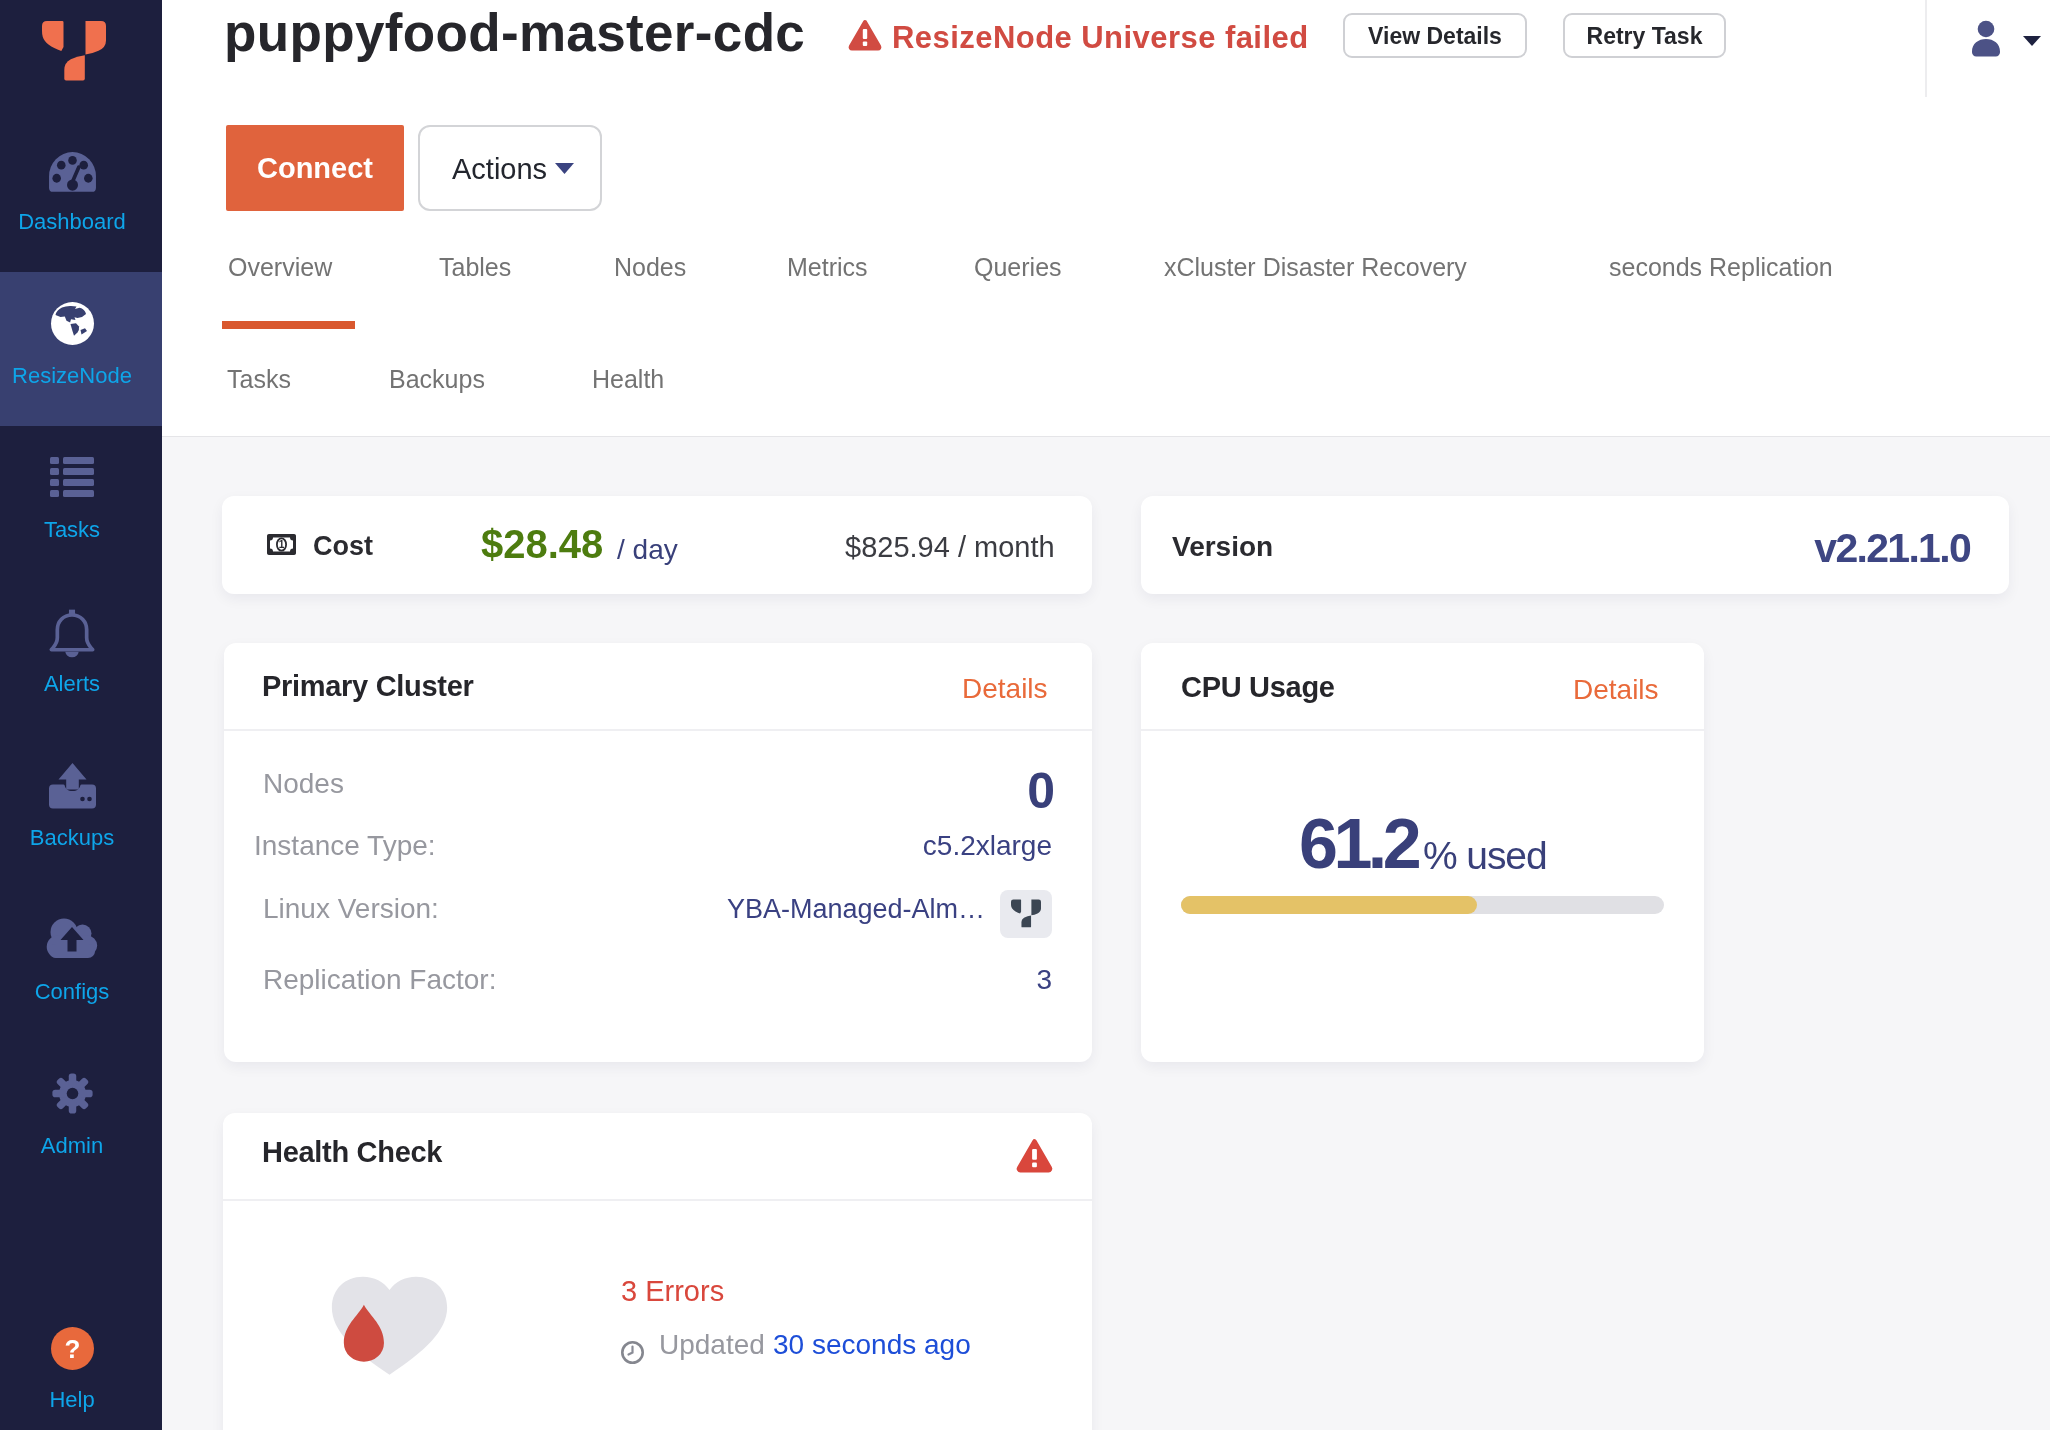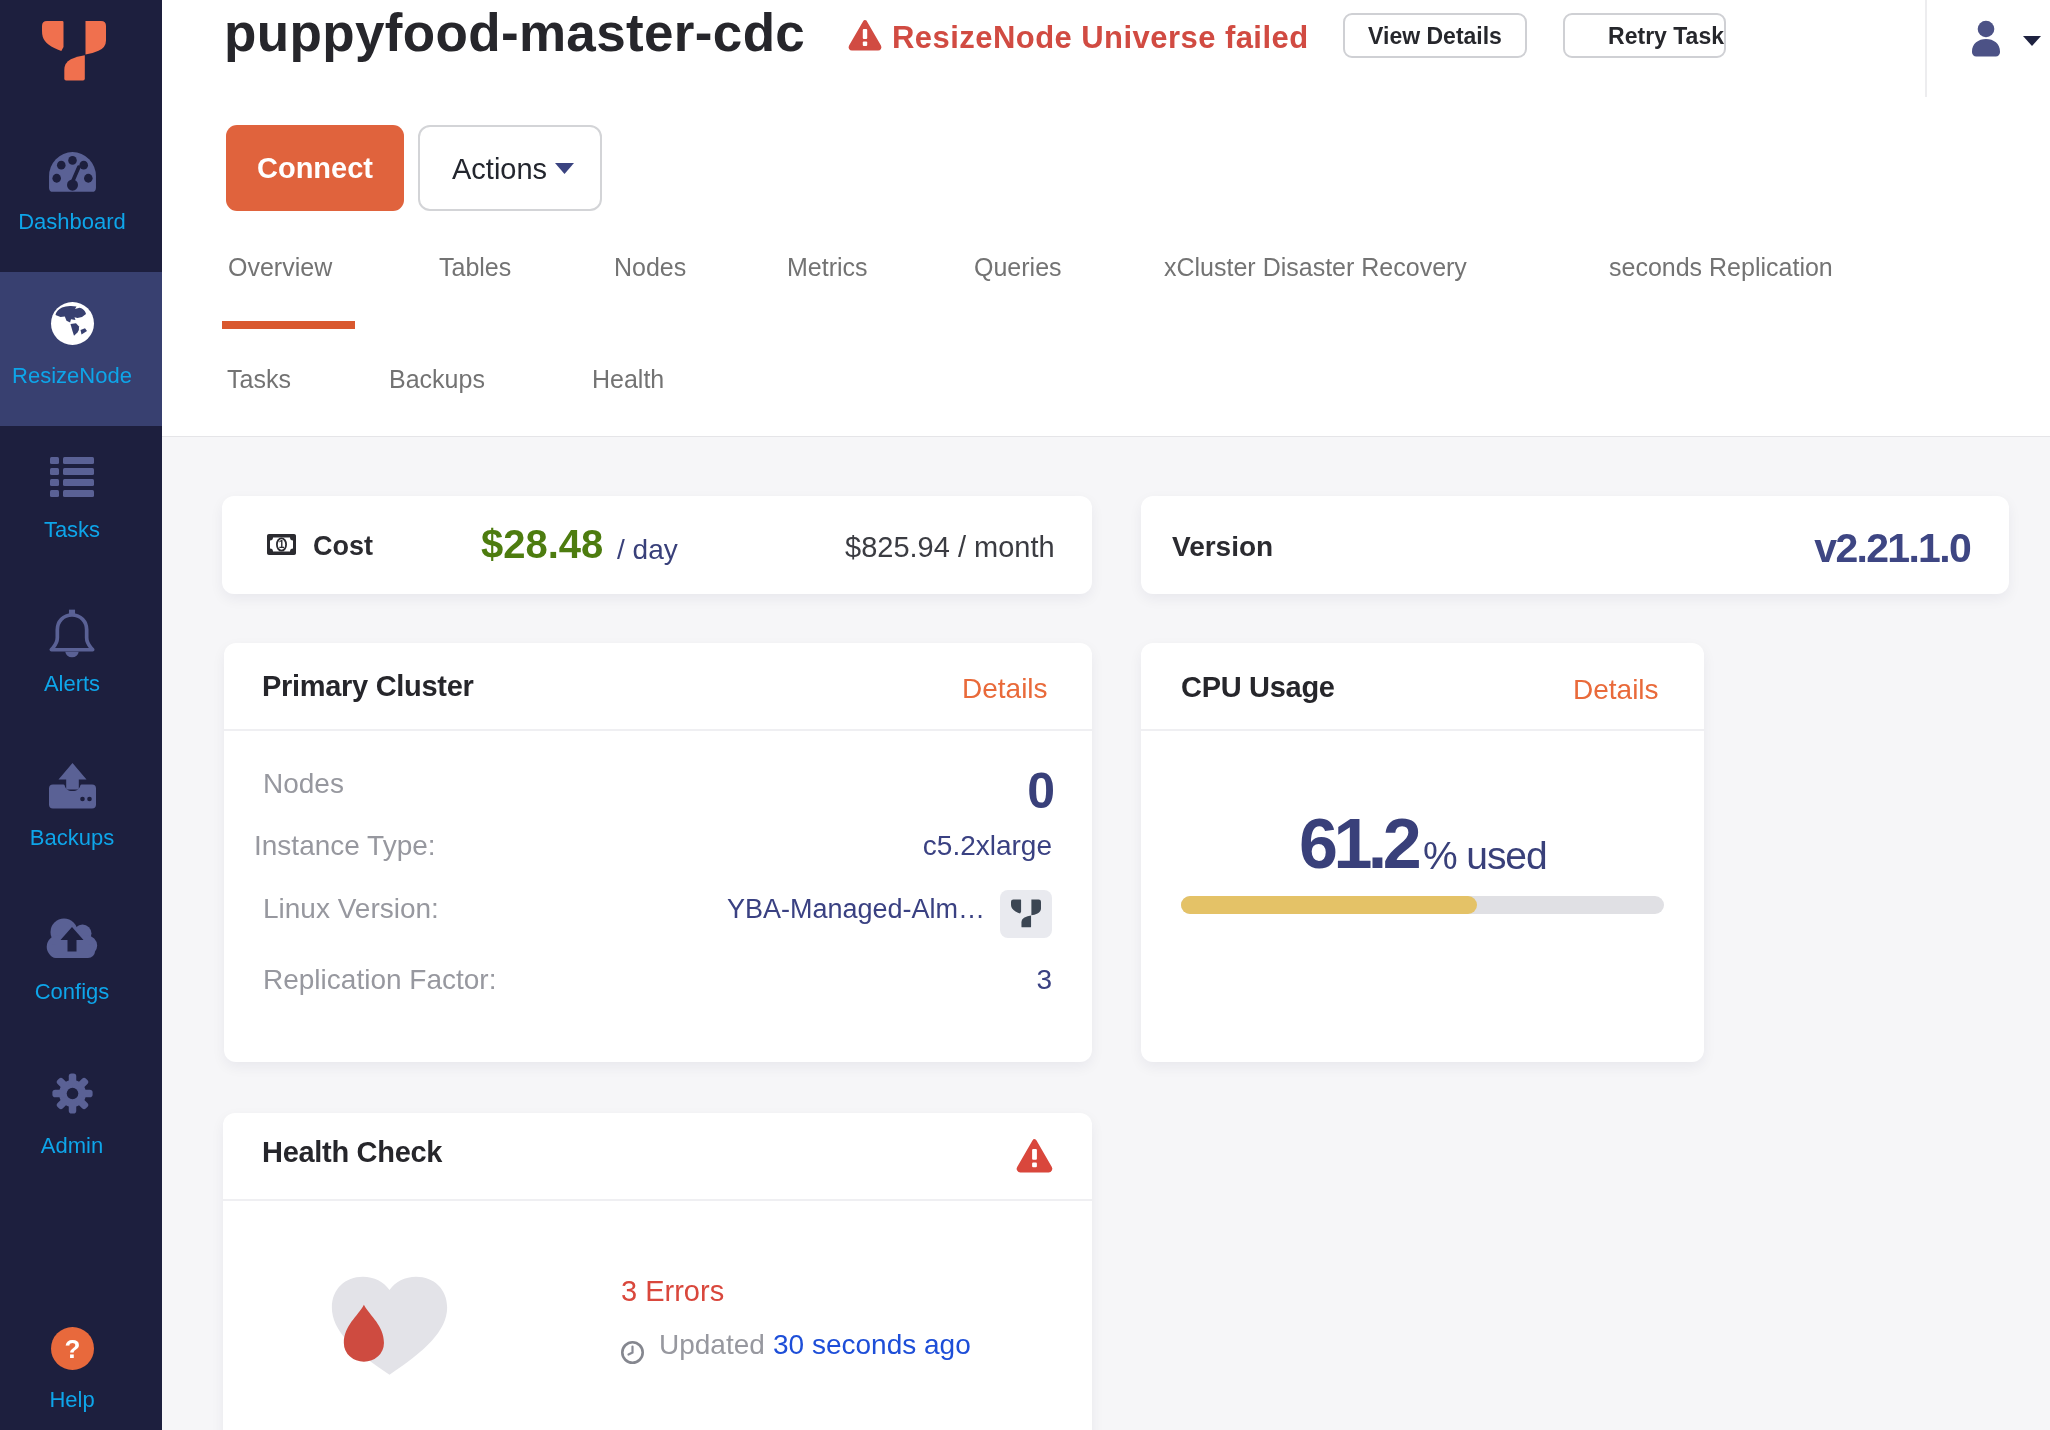--- a/index.html
+++ b/index.html
@@ -133,33 +133,33 @@
 <div class="abs" style="left:224px;top:2px;font-size:53px;font-weight:bold;color:#26262B;letter-spacing:.35px">puppyfood-master-cdc</div>
 
 <svg class="abs" style="left:848px;top:19px" width="34" height="32" viewBox="0 0 34 32">
   <path fill="#D14B42" stroke="#D14B42" stroke-width="4" stroke-linejoin="round" d="M17,3 L31.2,27.5 A1.4,1.4 0 0 1 30,29.6 H4 A1.4,1.4 0 0 1 2.8,27.5 Z"></path>
   <rect x="14.8" y="10" width="4.4" height="10" rx="1" fill="#fff"></rect>
   <rect x="14.8" y="22.5" width="4.4" height="4.4" rx="1" fill="#fff"></rect>
 </svg>
 <div class="abs" style="left:892px;top:20px;font-size:31px;font-weight:bold;color:#D14B42;letter-spacing:.45px">ResizeNode Universe failed</div>
 
 <div class="abs" style="left:1343px;top:13px;width:184px;height:45px;border:2px solid #cfd0d4;border-radius:9px;background:#fff;font-size:23px;font-weight:bold;color:#26272C;text-align:center;line-height:42px">View Details</div>
-<div class="abs" style="left:1563px;top:13px;width:163px;height:45px;border:2px solid #cfd0d4;border-radius:9px;background:#fff;font-size:23px;font-weight:bold;color:#26272C;text-align:right;line-height:42px">Retry Task</div>
+<div class="abs" style="left:1563px;top:13px;width:163px;height:45px;border:2px solid #cfd0d4;border-radius:9px;background:#fff;font-size:23px;font-weight:bold;color:#26272C;text-align:center;line-height:42px">Retry Task</div>
 
 <div class="abs" style="left:1925px;top:0;width:2px;height:97px;background:#EDEDEF"></div>
 
 <svg class="abs" style="left:1969px;top:19px" width="34" height="40" viewBox="0 0 34 40">
   <circle cx="17" cy="10" r="8.3" fill="#4C5286"></circle>
   <path fill="#4C5286" d="M3,32.5 c0,-8 6.4,-12.6 14,-12.6 s14,4.6 14,12.6 v0.8 a4.2,4.2 0 0 1 -4.2,4.2 h-19.6 a4.2,4.2 0 0 1 -4.2,-4.2 z"></path>
 </svg>
 <svg class="abs" style="left:2023px;top:36px" width="18" height="10" viewBox="0 0 18 10">
   <path fill="#1E2240" d="M0,0 H18 L9,10 Z"></path>
 </svg>
 
-<div class="abs" style="left:226px;top:125px;width:178px;height:86px;background:#E0633D;border-radius:11px;color:#fff;font-size:29px;font-weight:bold;text-align:center;line-height:86px">Connect</div>
+<div class="abs" style="left:226px;top:125px;width:178px;height:86px;background:#E0633D;border-radius:2px;color:#fff;font-size:29px;font-weight:bold;text-align:center;line-height:86px">Connect</div>
 <div class="abs" style="left:418px;top:125px;width:184px;height:86px;background:#fff;border:2px solid #D3D4D7;border-radius:12px"></div>
 <div class="abs" style="left:452px;top:153px;font-size:29px;color:#23262E">Actions</div>
 <svg class="abs" style="left:555px;top:163px" width="19" height="11" viewBox="0 0 19 11">
   <path fill="#3A4380" d="M0,0 H19 L9.5,11 Z"></path>
 </svg>
 
 <div class="tab" style="left:228px;top:253px">Overview</div>
 <div class="tab" style="left:439px;top:253px">Tables</div>
 <div class="tab" style="left:614px;top:253px">Nodes</div>
 <div class="tab" style="left:787px;top:253px">Metrics</div>

